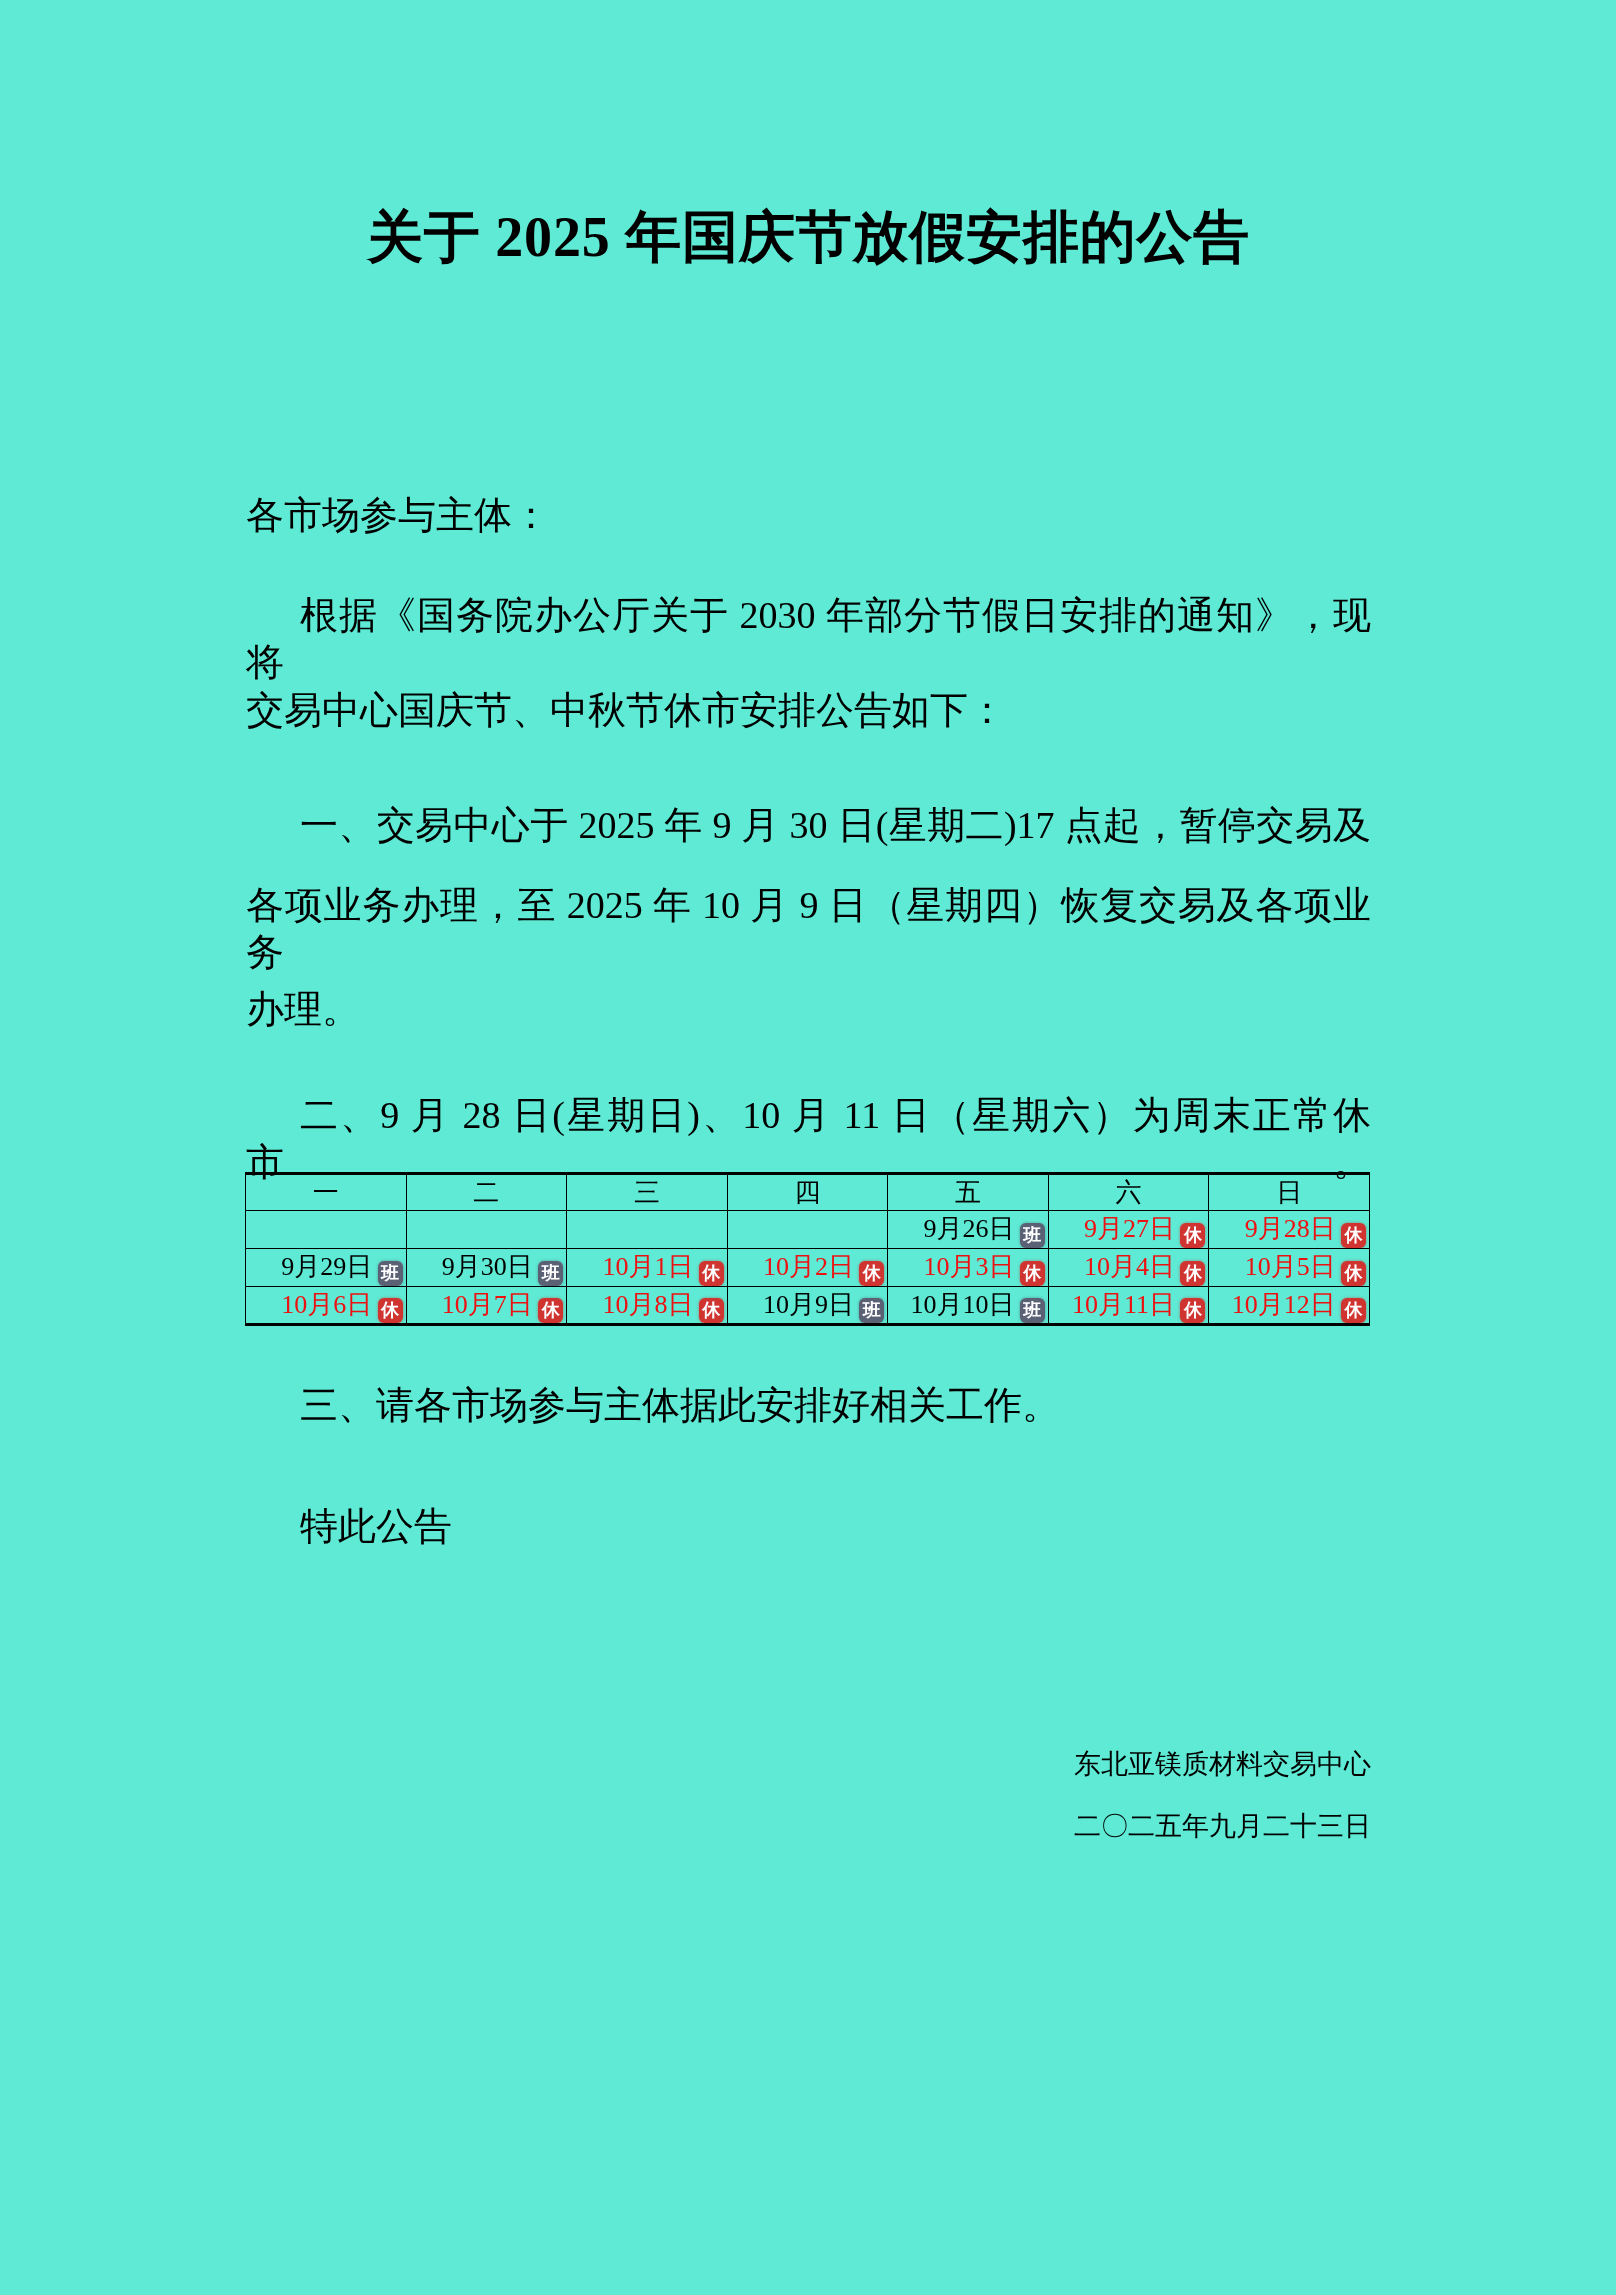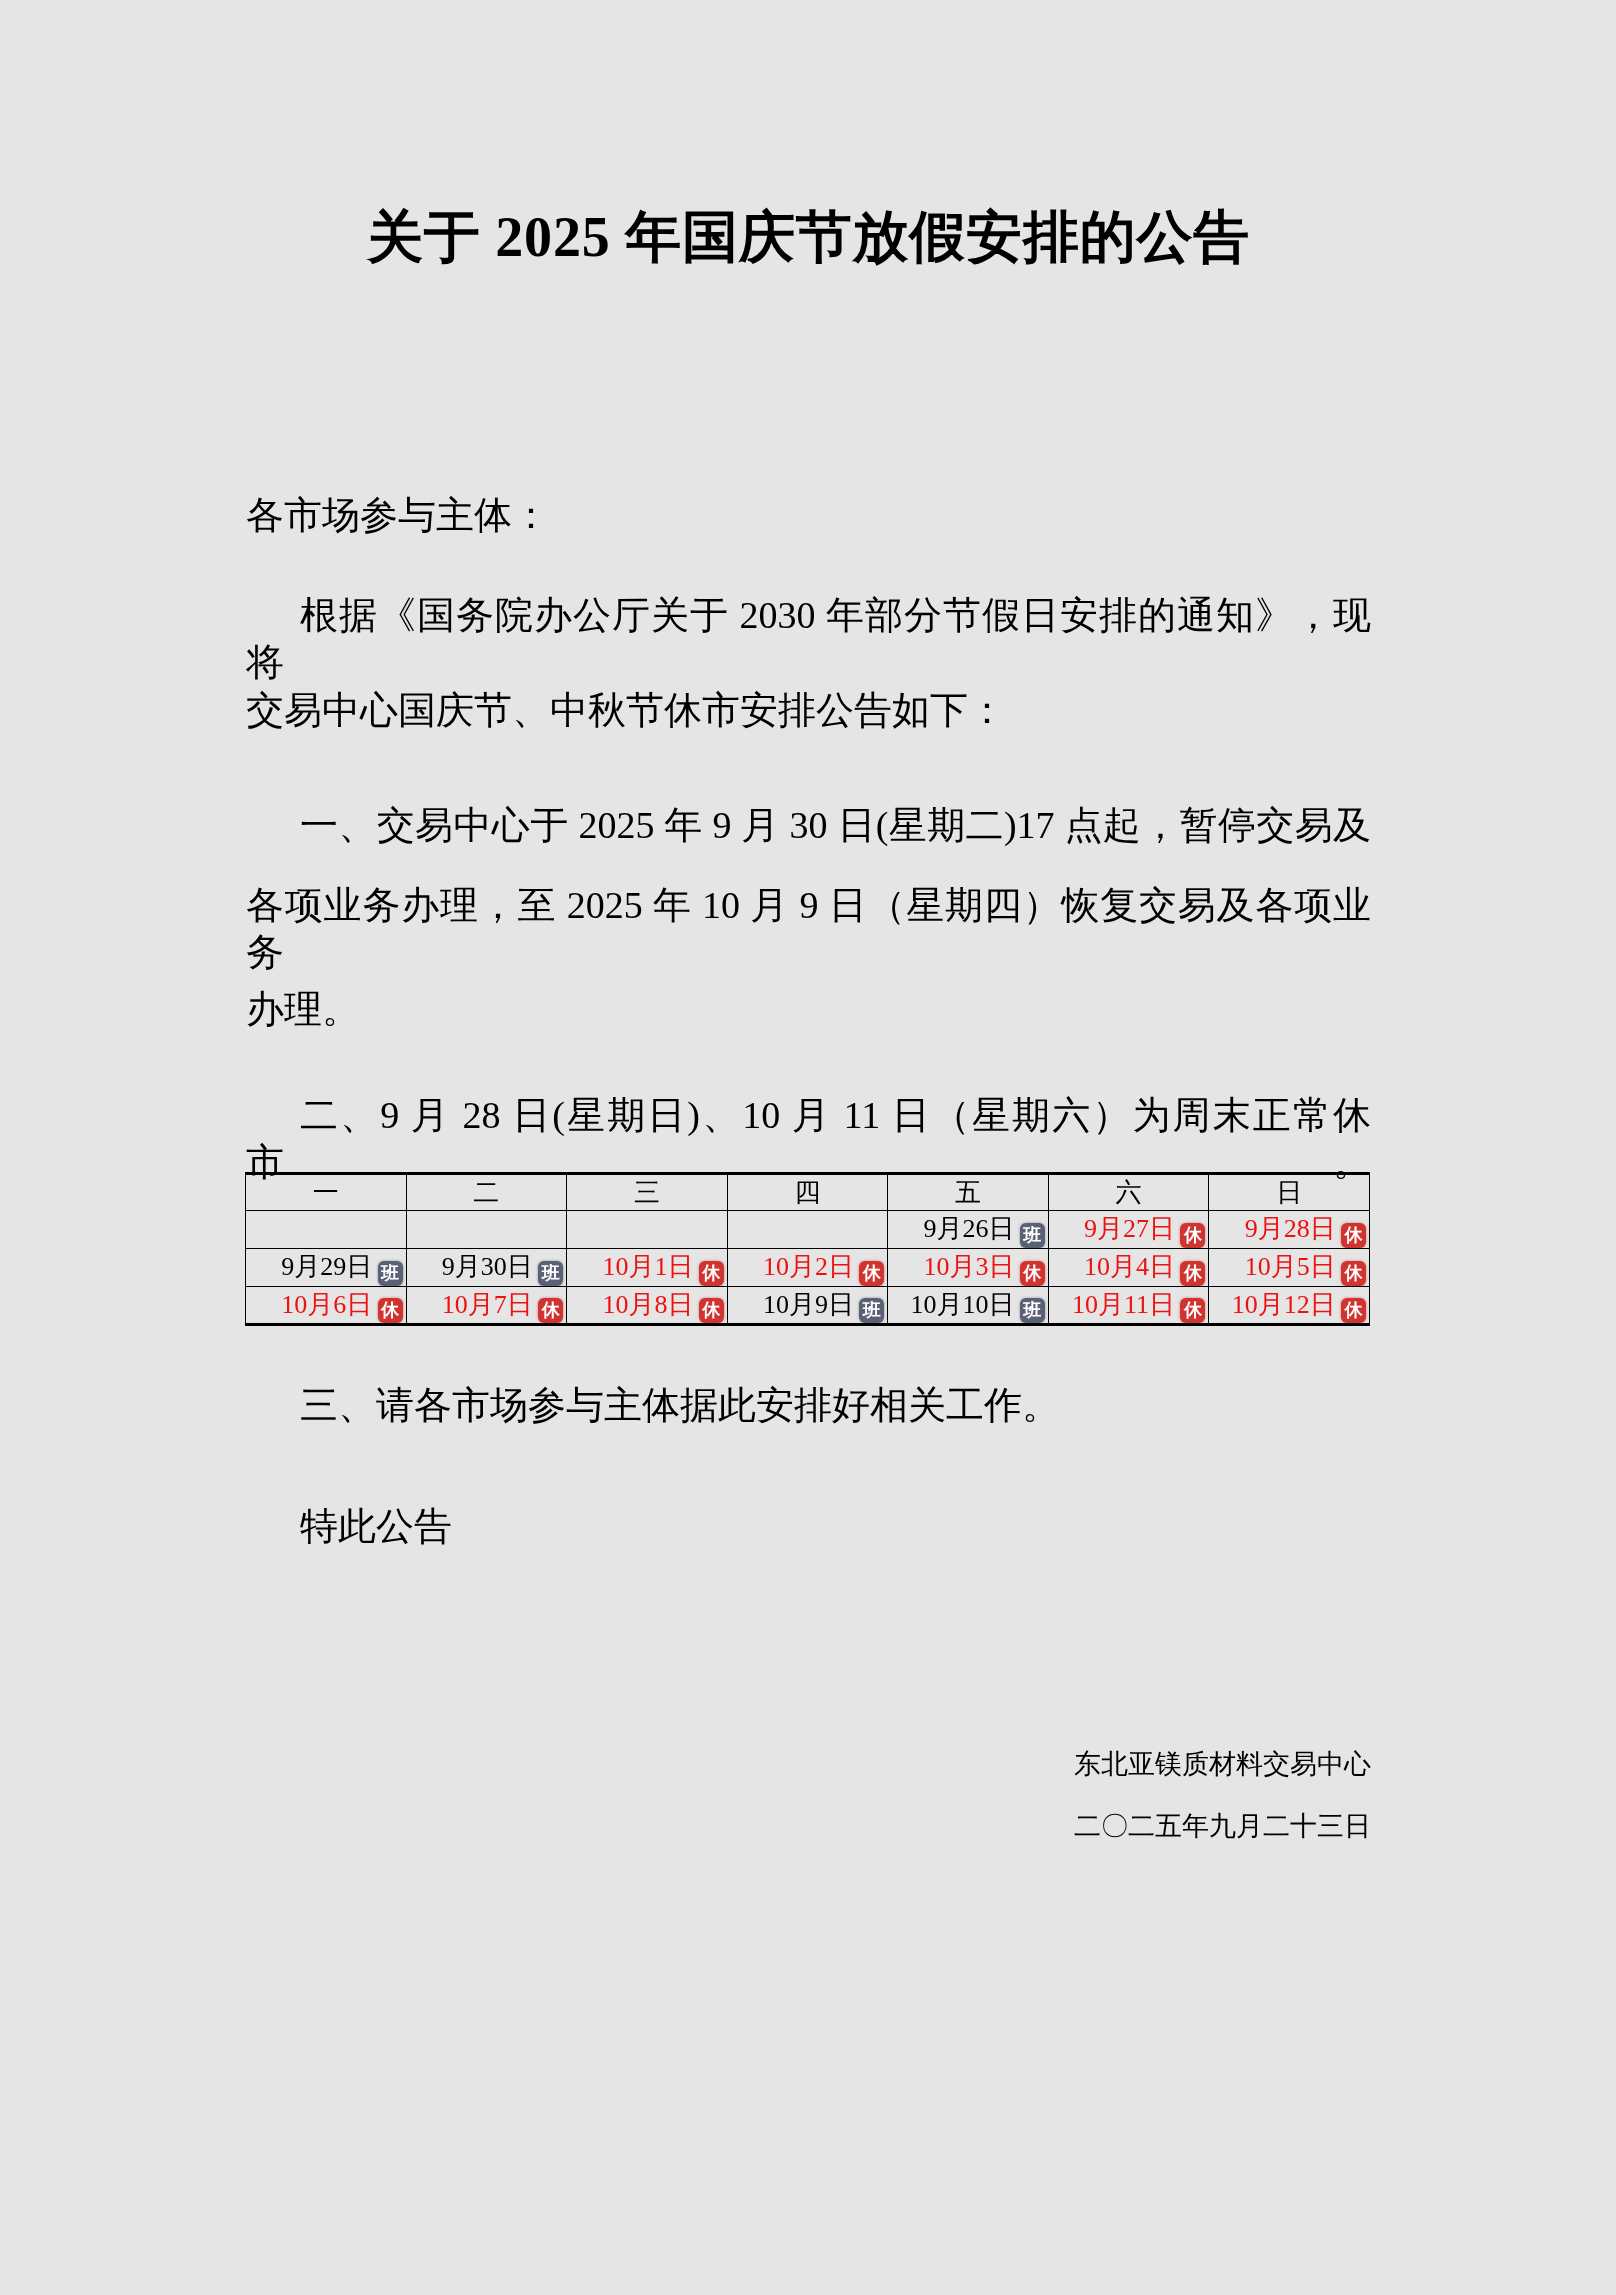--- a/index.html
+++ b/index.html
@@ -1,20 +1,20 @@
 <!DOCTYPE html>
 <html style="--rest-red: #ee1111; --rest-badge: #cf3430; --work-badge: #5a6175;font-size:12px"><head>
 <meta charset="utf-8">
 <style>
   html, body { margin: 0; padding: 0; background: #ffffff; }
   .page {
     position: relative;
     width: 1617px;
     height: 2295px;
-    background: #e5e5e5;
+    background: #5eead4;
     font-family: "Liberation Serif", "DejaVu Serif", serif;
     color: #000000;
     overflow: hidden;
   }
   .doc-title {
     position: absolute;
     left: 246px; top: 200px;
     width: 1125px;
     margin: 0;
     font-size: 56px;

